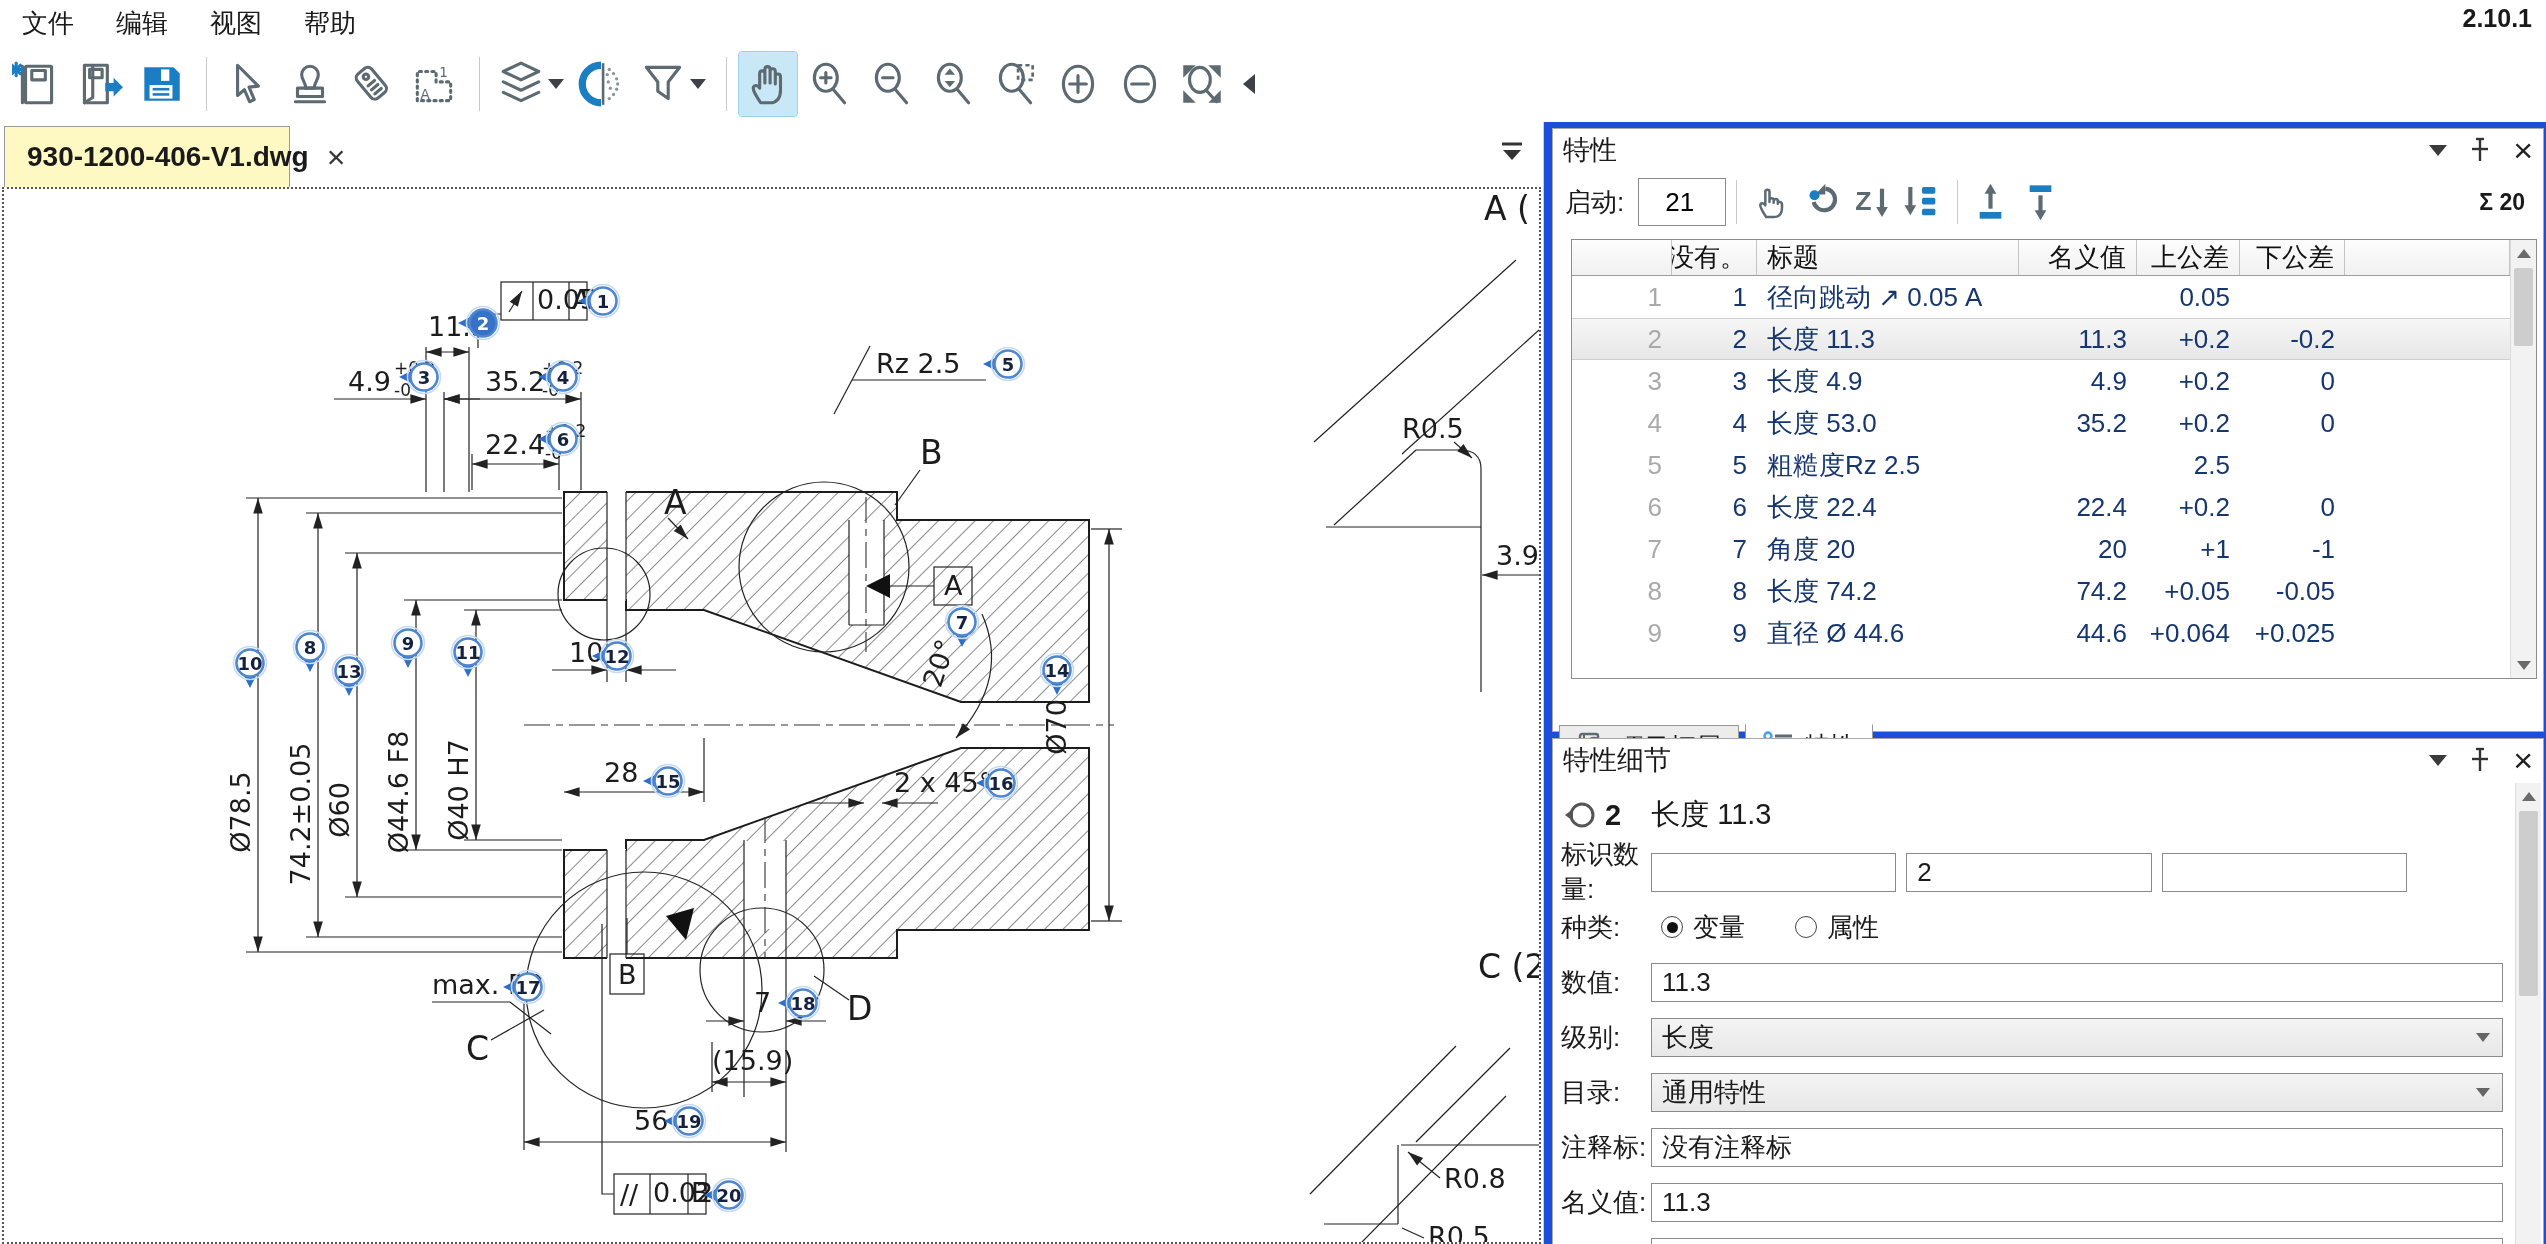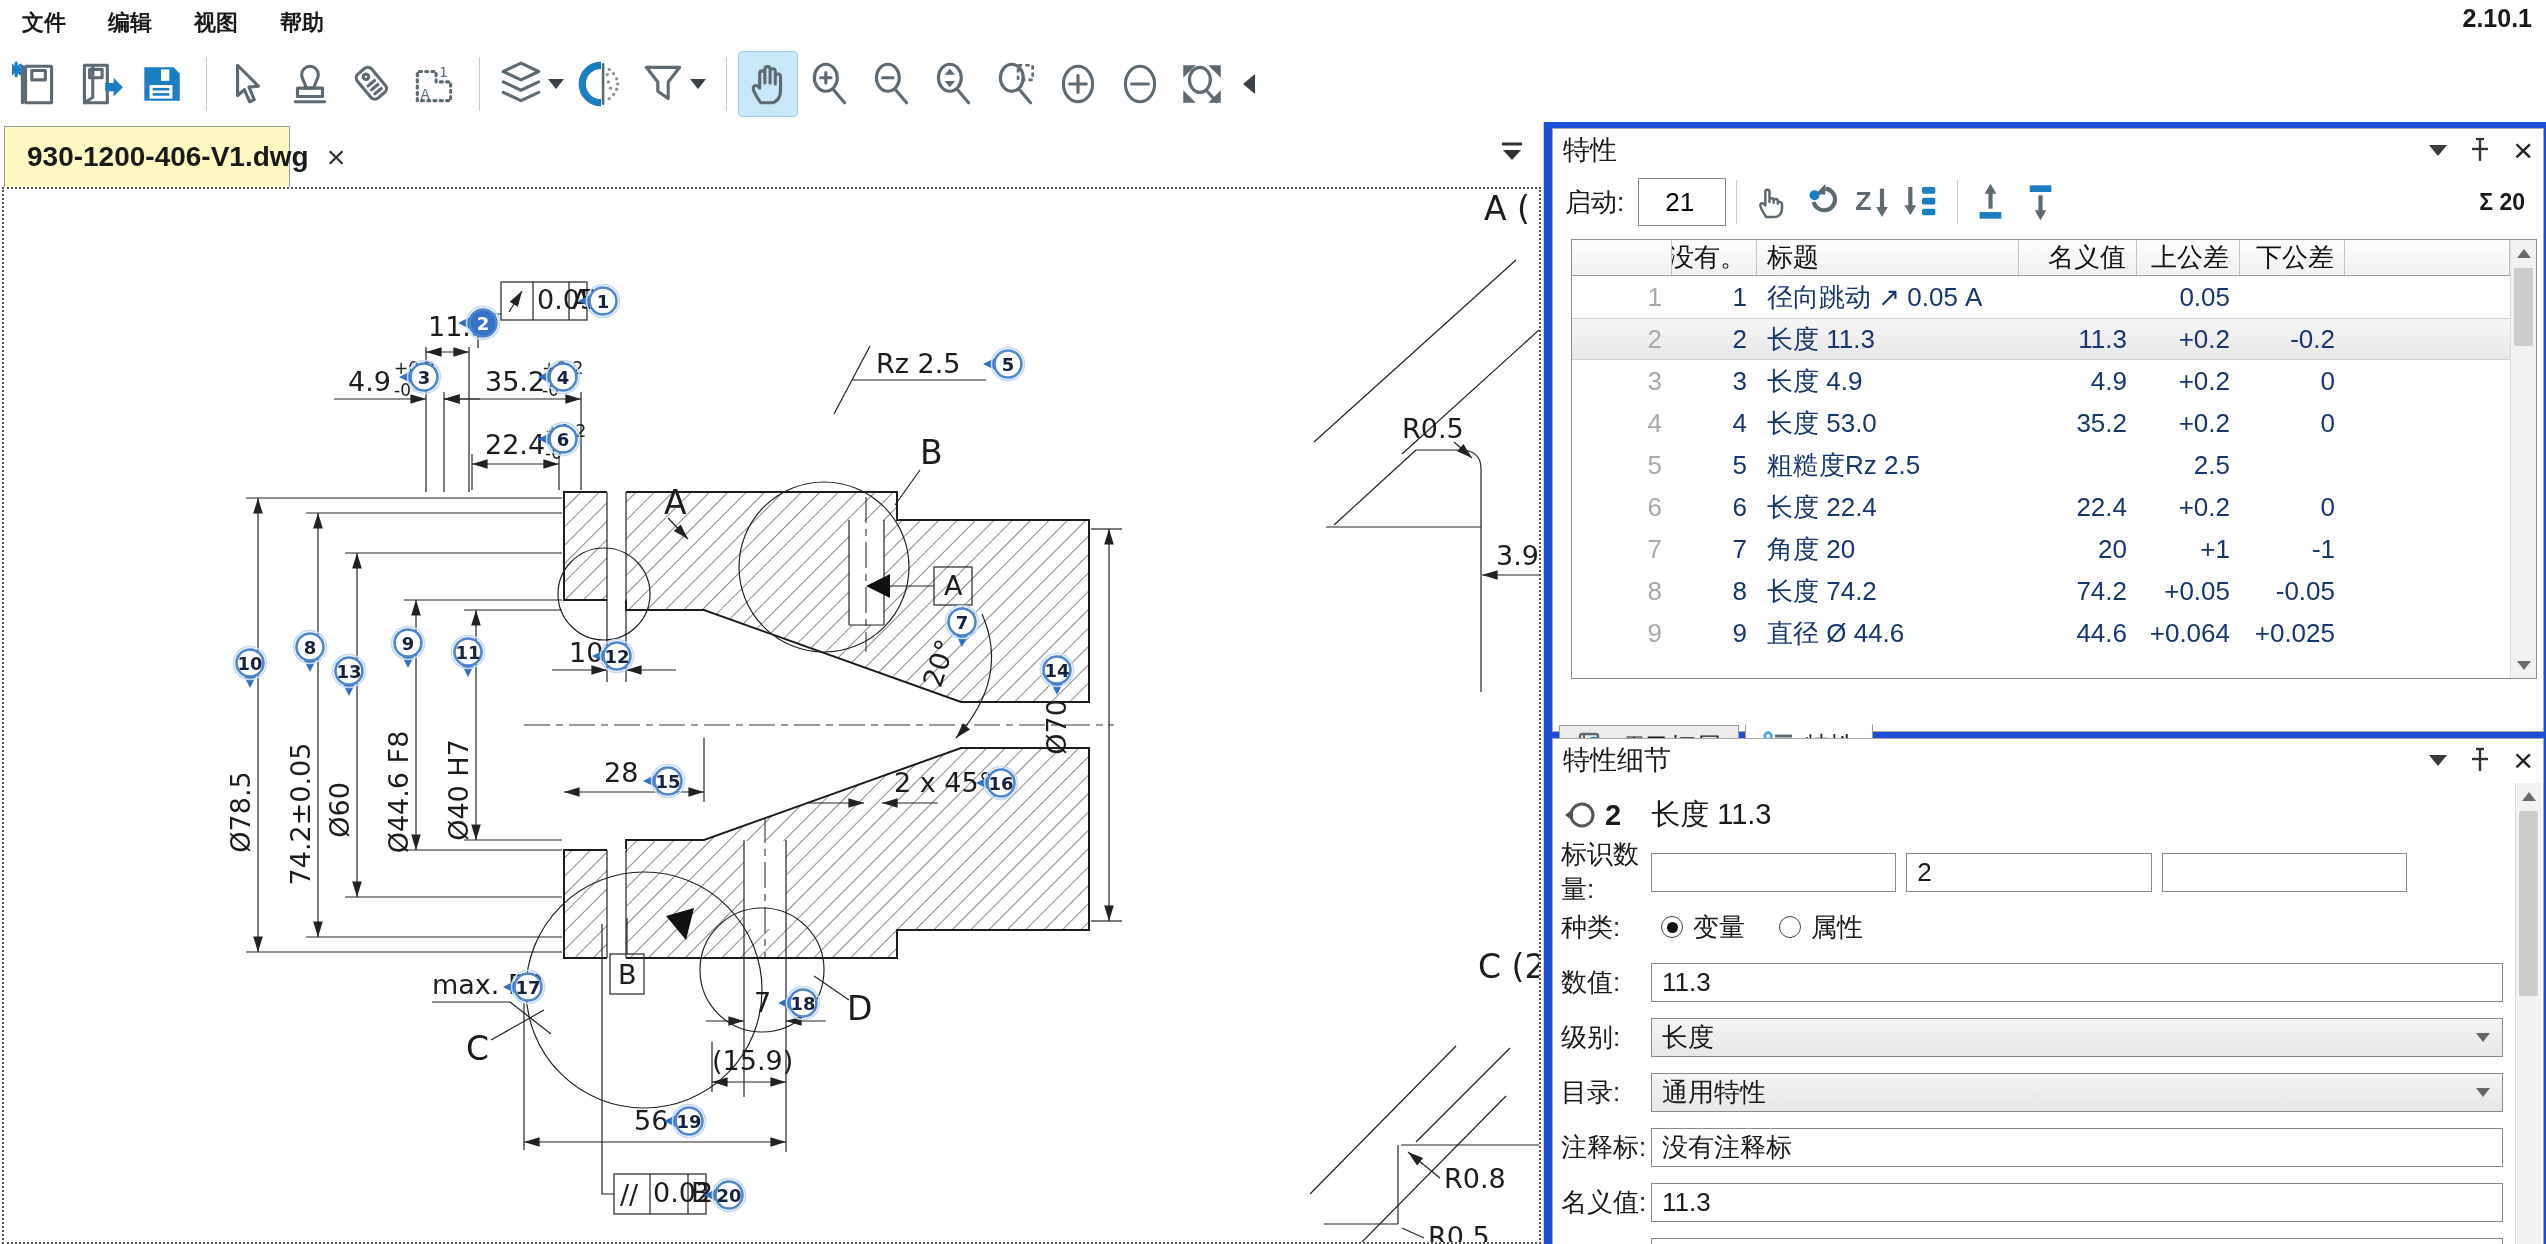--- a/index.html
+++ b/index.html
@@ -2,21 +2,21 @@
 <html><head>
 <meta charset="utf-8">
 <style>
   * { margin:0; padding:0; box-sizing:border-box; }
   html,body { width:2546px; height:1244px; overflow:hidden; background:#fff;
     font-family:"Liberation Sans","DejaVu Sans",sans-serif; color:#1a1a1a; }
   #app { position:relative; width:2546px; height:1244px; }
 
   
   .menubar { position:absolute; top:0; left:0; right:0; height:46px; display:flex; align-items:center; padding-left:16px; }
-  .menu-item { font-size:22px; margin-right:30px; padding:2px 6px; cursor:default;font-weight:bold; }
+  .menu-item { font-size:26px; margin-right:30px; padding:2px 6px; cursor:default; }
   .version { position:absolute; right:14px; top:4px; font-size:25px; font-weight:bold; }
 
   
   .toolbar { position:absolute; top:46px; left:0; right:0; height:76px; display:flex; align-items:center; padding-left:8px; }
   .tbtn { width:58px; height:64px; display:flex; align-items:center; justify-content:center; margin-right:4px; border-radius:3px; }
   .tbtn svg { width:50px; height:50px; }
   .tbtn.active { background:#c9e8f7; outline:1px solid #9ed2ec; }
   .tsep { width:1px; height:54px; background:#c9c9c9; margin:0 12px; }
   .tb-drop { width:0;height:0;border-left:8px solid transparent;border-right:8px solid transparent;border-top:10px solid #3c4147; margin-left:2px;}
   .tb-collapse { width:0;height:0;border-top:10px solid transparent;border-bottom:10px solid transparent;border-right:12px solid #3c4147; margin-left:8px;}
@@ -89,21 +89,21 @@
   .ditem .no { font-size:29px; font-weight:bold; margin:0 30px 0 8px; }
   .ditem .ttl { font-size:29px; }
   .dform { position:absolute; left:8px; right:40px; top:112px; }
   .frow { display:flex; align-items:center; margin-bottom:13px; height:42px; }
   .frow .flabel { width:90px; font-size:26px; flex:none; }
   .finput { flex:1; height:39px; border:1px solid #8a8a8a; background:#fff; font-size:26px; padding:0 10px; display:flex; align-items:center; }
   .fsel { flex:1; height:39px; border:1px solid #8a8a8a; background:linear-gradient(#f4f4f4,#e7e7e7); font-size:26px; padding:0 10px; display:flex; align-items:center; position:relative; }
   .fsel .arr { position:absolute; right:12px; top:14px; width:0;height:0;border-left:7px solid transparent;border-right:7px solid transparent;border-top:9px solid #666; }
   .triple { display:flex; flex:1; gap:10px; padding-right:96px; }
   .triple .finput { flex:1; }
-  .radios { display:flex; align-items:flex-end; gap:34px; margin-left:10px; font-size:26px; }
+  .radios { display:flex; align-items:flex-end; gap:50px; margin-left:10px; font-size:26px; }
   .radio { display:flex; align-items:center; gap:10px; }
   .rdot { width:22px; height:22px; border:1.6px solid #444; border-radius:50%; display:flex; align-items:center; justify-content:center; }
   .rdot .in { width:11px; height:11px; background:#111; border-radius:50%; }
   .dsbar { position:absolute; right:2px; top:44px; bottom:0; width:26px; background:#f2f2f2; border-left:1px solid #dcdcdc; }
 </style>
 </head>
 <body>
 
 <div id="app">
 

